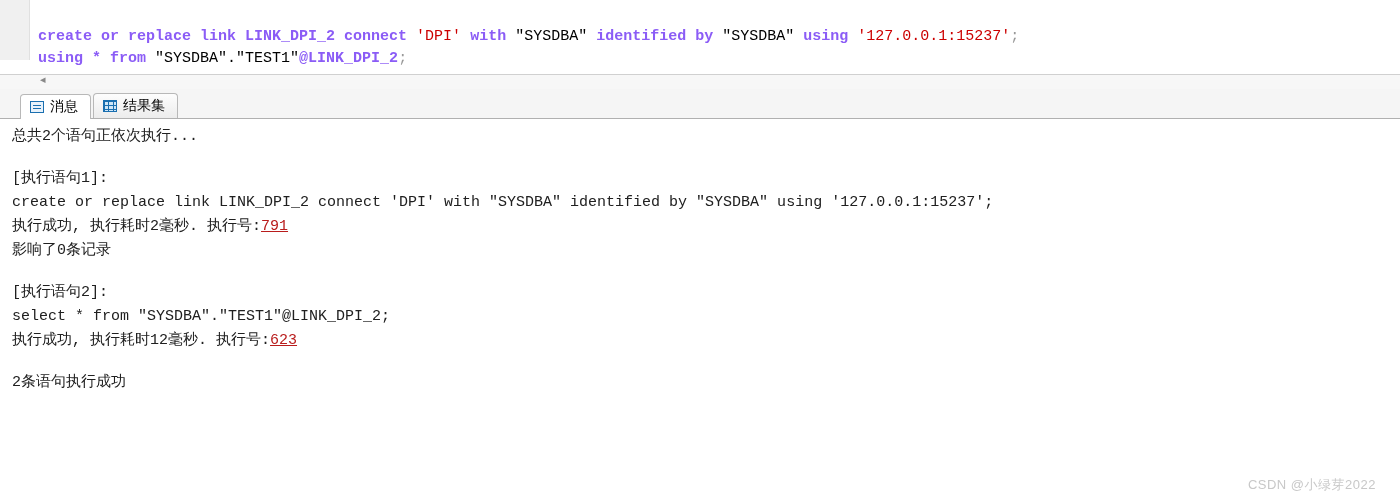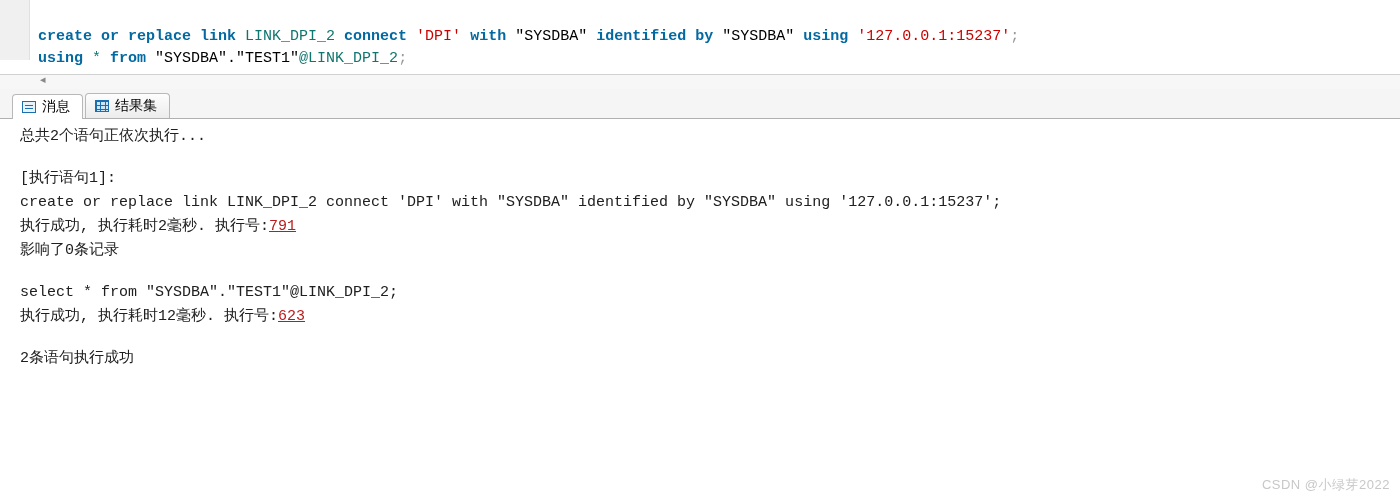--- a/index.html
+++ b/index.html
@@ -24,22 +24,22 @@
     border-right: 1px solid #e0e0e0;
     height: 60px;
   }
   .code-lines {
     padding: 4px 8px;
     font-family: Consolas, "Courier New", monospace;
     font-size: 15px;
     line-height: 22px;
     white-space: pre;
   }
-  .kw { color: #0369a1; font-weight: bold; }
-  .ident { color: #0f766e; }
+  .kw { color: #8b5cf6; font-weight: bold; }
+  .ident { color: #8b5cf6; font-weight: bold; }
   .str-sq { color: #cc0000; }
   .str-dq { color: #000000; }
   .punct { color: #999999; }
   .scroll-indicator {
     height: 14px;
     background: #f7f7f7;
     position: relative;
   }
   .scroll-indicator::before {
     content: "◂";
@@ -48,21 +48,21 @@
     top: -2px;
     color: #888;
     font-size: 11px;
   }
   .tabs-bar {
     display: flex;
     align-items: flex-end;
     background: #f5f5f5;
     border-bottom: 1px solid #b0b0b0;
     height: 30px;
-    padding-left: 12px;
+    padding-left: 20px;
     padding-top: 4px;
   }
   .tab {
     display: flex;
     align-items: center;
     gap: 5px;
     padding: 3px 12px 3px 8px;
     background: linear-gradient(#fdfdfd, #ececec);
     border: 1px solid #b8b8b8;
     border-bottom: none;
@@ -106,35 +106,35 @@
       linear-gradient(#1a6fb0,#1a6fb0) 0 4px/100% 1px no-repeat,
       linear-gradient(#1a6fb0,#1a6fb0) 0 8px/100% 1px no-repeat,
       linear-gradient(#1a6fb0,#1a6fb0) 0 0/1px 100% no-repeat,
       linear-gradient(#1a6fb0,#1a6fb0) 4px 0/1px 100% no-repeat,
       linear-gradient(#1a6fb0,#1a6fb0) 9px 0/1px 100% no-repeat,
       linear-gradient(#1a6fb0,#1a6fb0) 13px 0/1px 100% no-repeat,
       #cfe6f7;
     border: 1px solid #1a6fb0;
   }
   .output-area {
-    padding: 6px 20px;
+    padding: 6px 12px;
     font-family: Consolas, "Courier New", "SimSun", monospace;
     font-size: 15px;
     line-height: 24px;
     color: #202020;
   }
   .output-area .blk { margin-bottom: 18px; }
   .link-num {
     color: #b91c1c;
     text-decoration: underline;
     cursor: pointer;
   }
   .watermark {
     position: absolute;
-    right: 10px;
+    right: 24px;
     bottom: 6px;
     color: #c8c8c8;
     font-size: 13px;
     font-family: Arial, "Microsoft YaHei", sans-serif;
     letter-spacing: 0.5px;
   }
 </style>
 </head>
 <body>
 
@@ -165,19 +165,20 @@
   <div class="blk">
     <div>总共2个语句正依次执行...</div>
   </div>
   <div class="blk">
     <div>[执行语句1]:</div>
     <div>create or replace link LINK_DPI_2 connect 'DPI' with "SYSDBA" identified by "SYSDBA" using '127.0.0.1:15237';</div>
     <div><span>执行成功, 执行耗时2毫秒. 执行号:</span><span class="link-num">791</span></div>
     <div>影响了0条记录</div>
   </div>
   <div class="blk">
+    <div>[执行语句2]:</div>
     <div>select * from "SYSDBA"."TEST1"@LINK_DPI_2;</div>
     <div><span>执行成功, 执行耗时12毫秒. 执行号:</span><span class="link-num">623</span></div>
   </div>
   <div>2条语句执行成功</div>
 </div>
 
 <div class="watermark">CSDN @小绿芽2022</div>
 
 </body></html>

